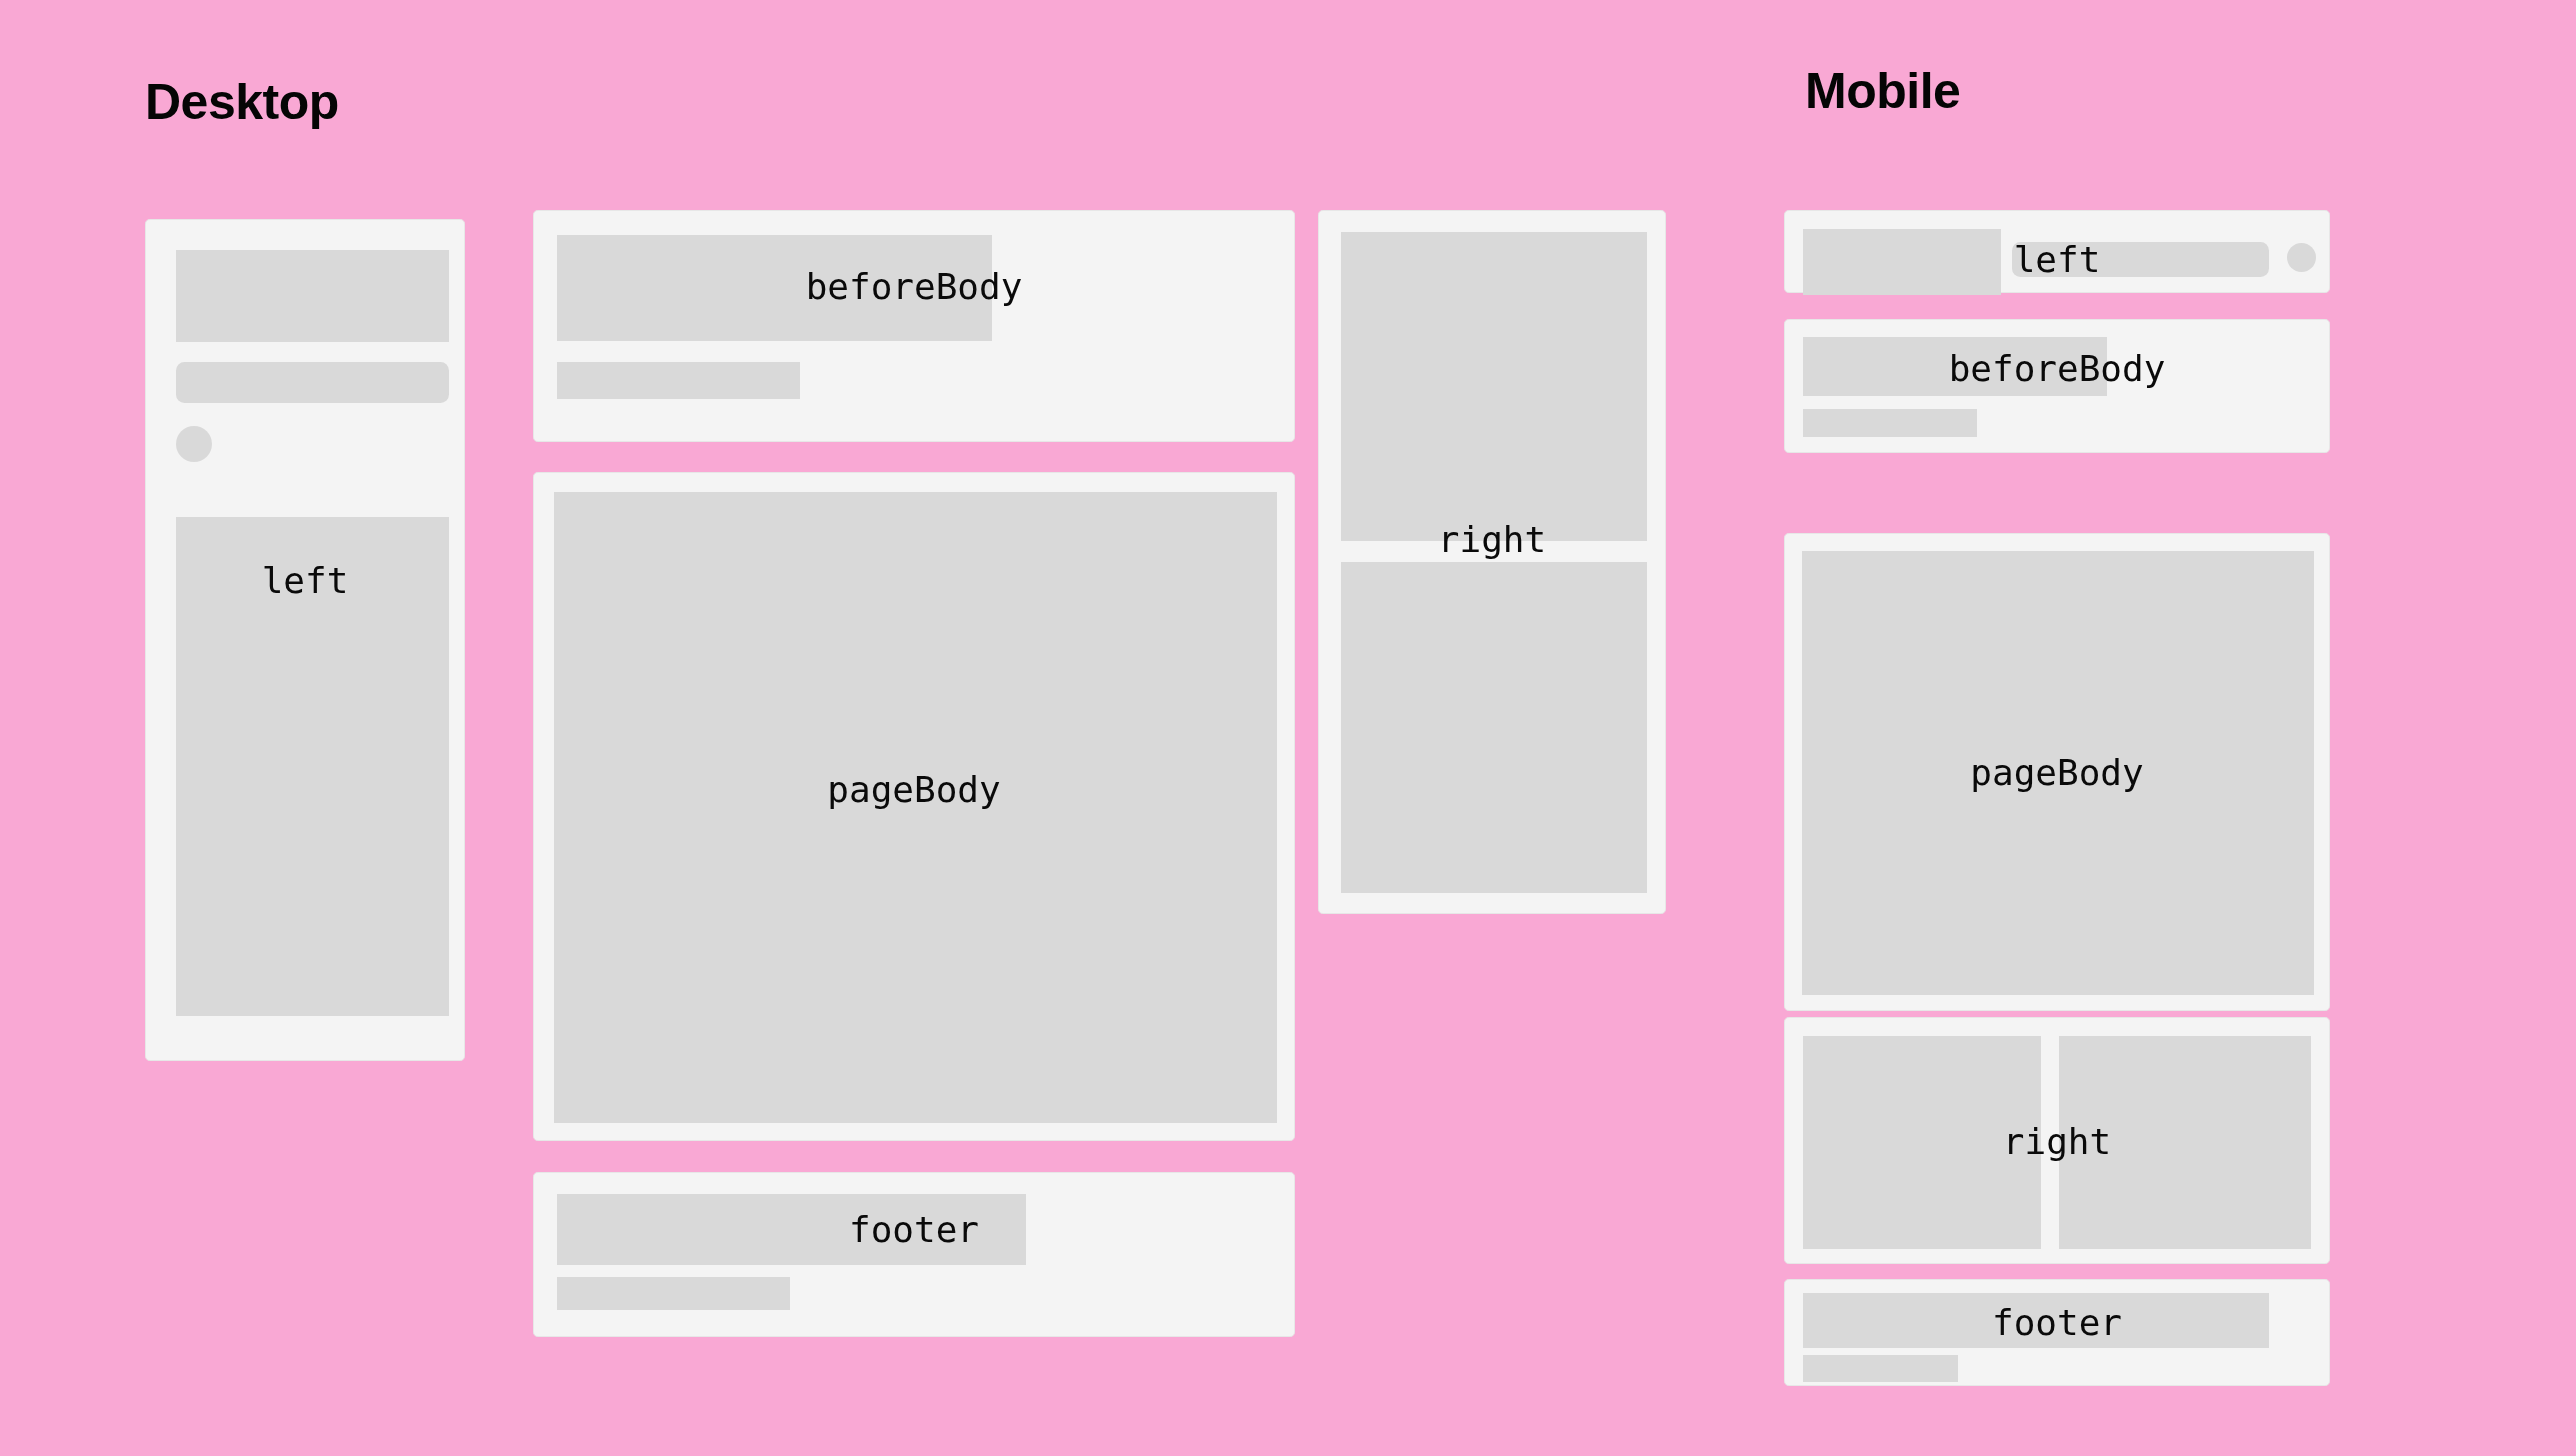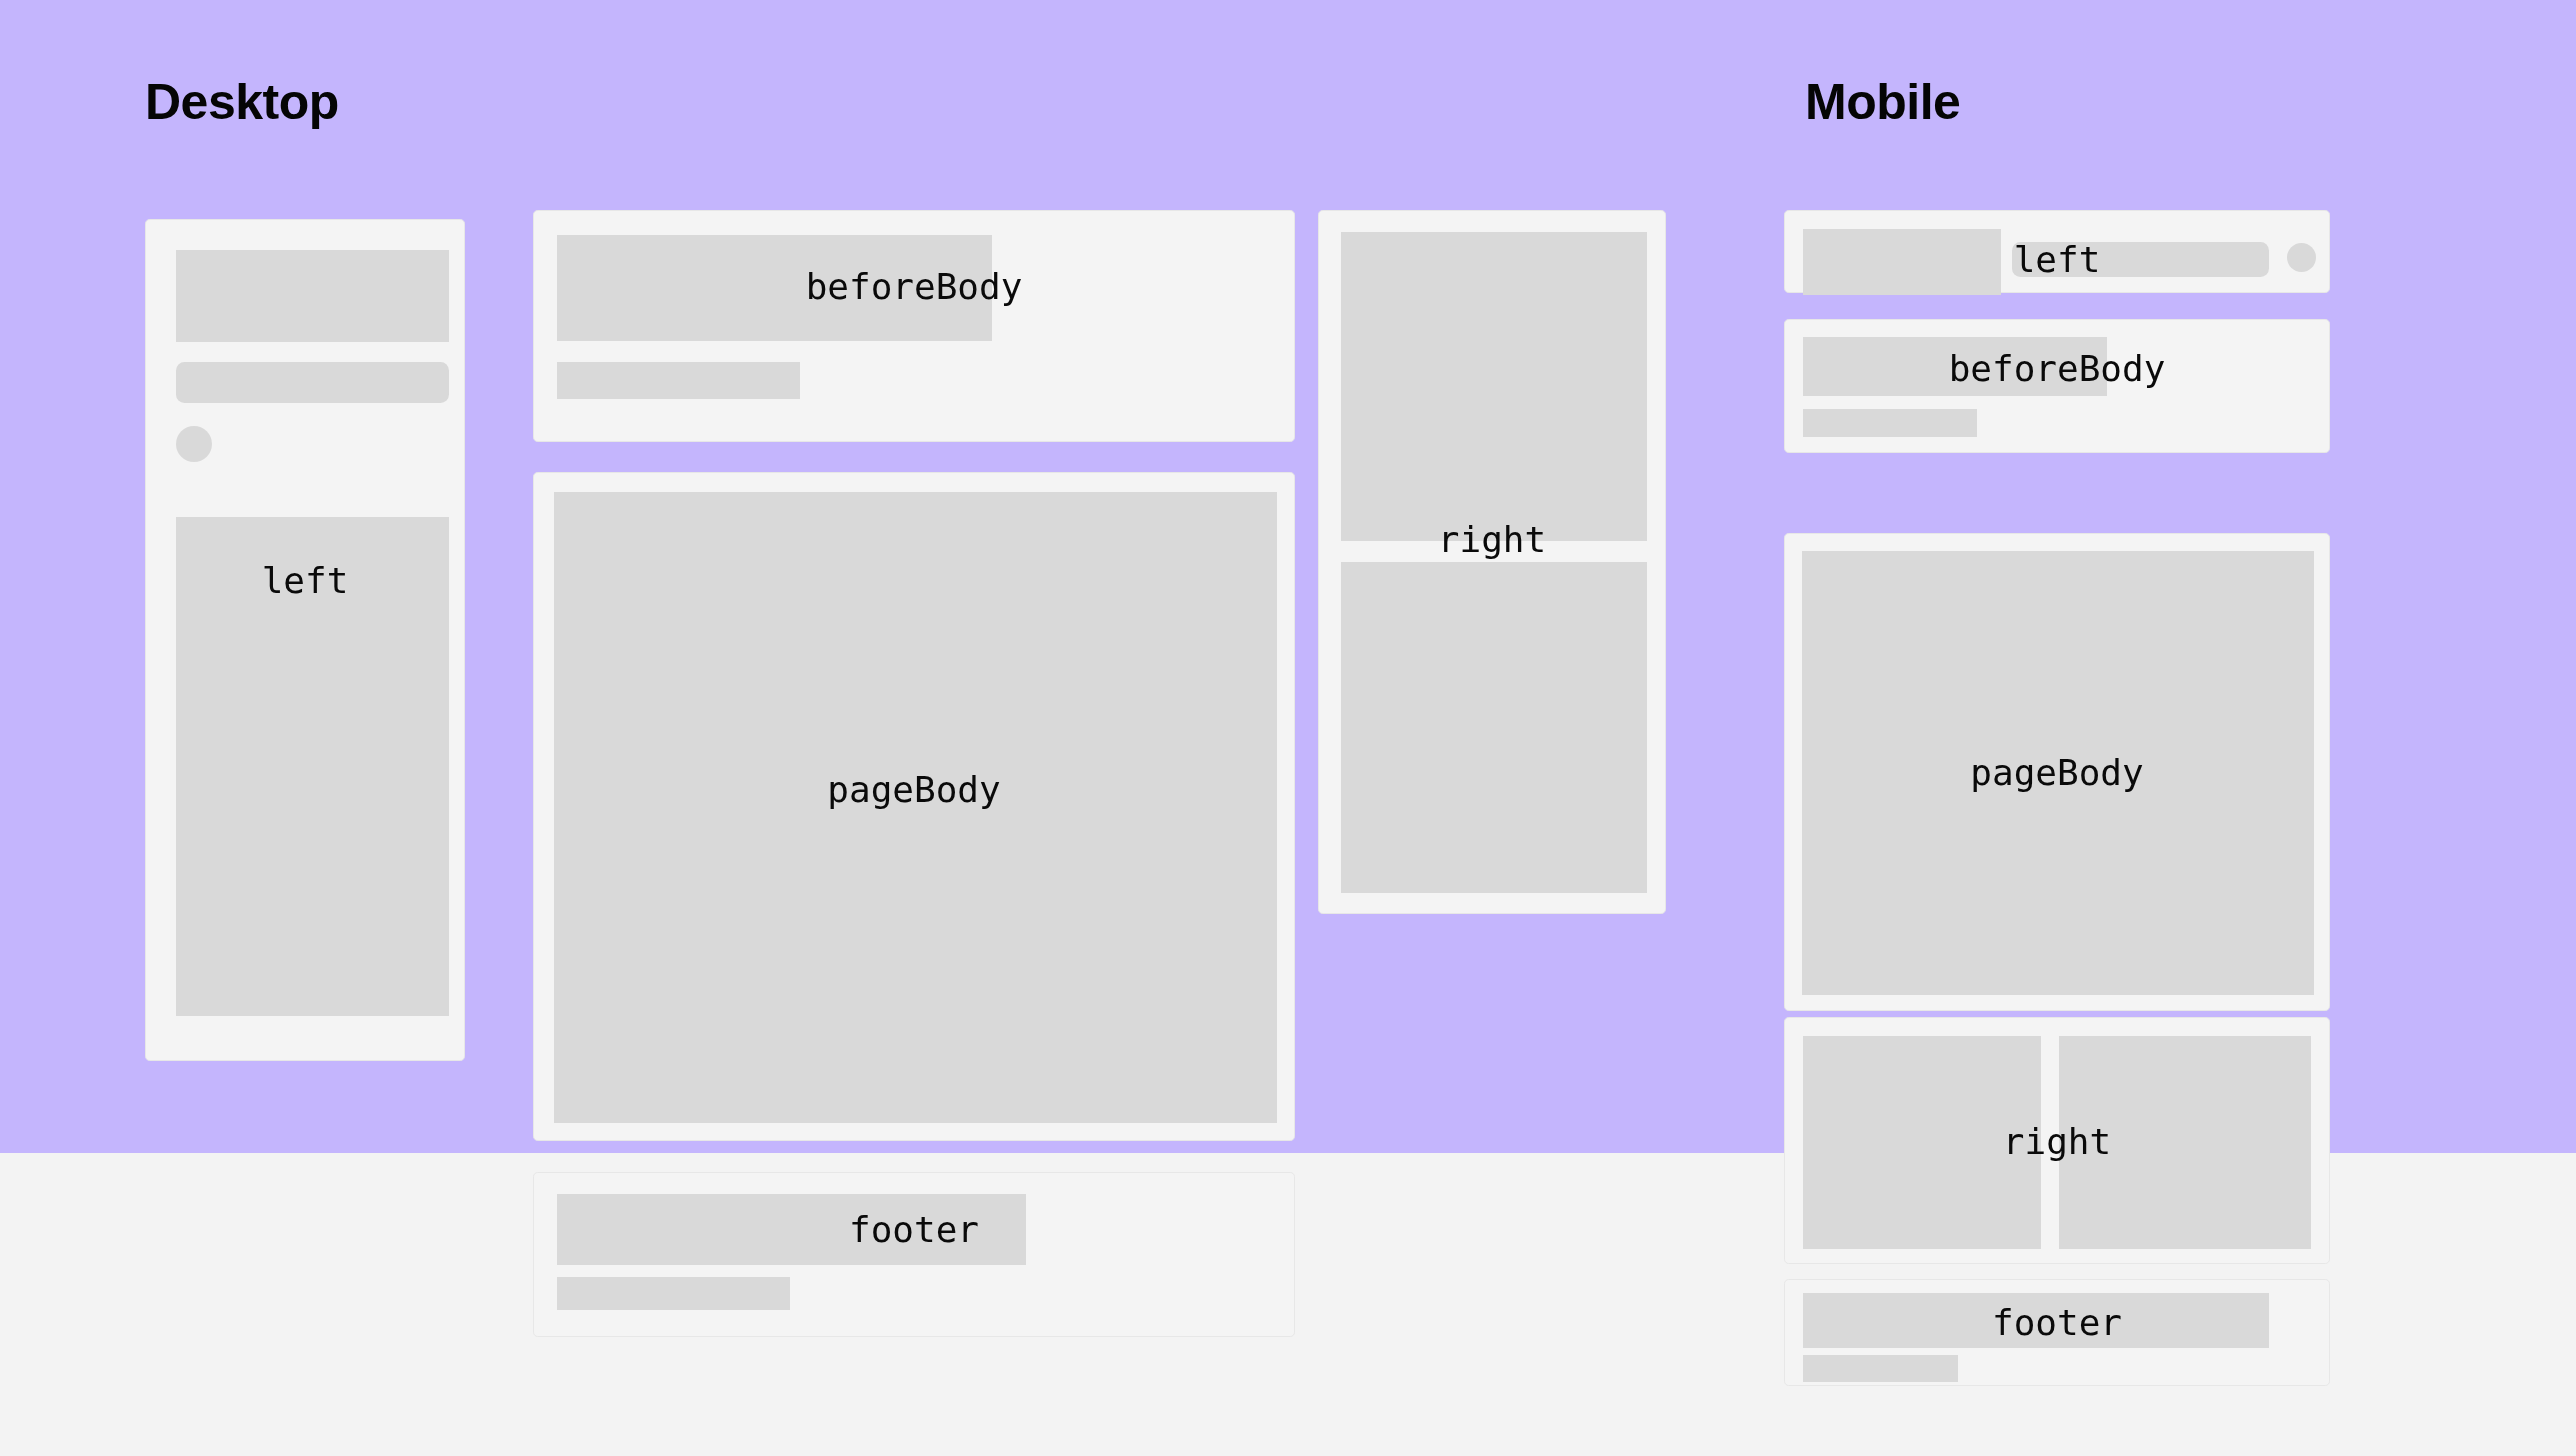--- a/index.html
+++ b/index.html
@@ -9,37 +9,37 @@
     width: 2576px;
     height: 1456px;
     background: #f3f3f3;
     font-family: "Liberation Sans", sans-serif;
     overflow: hidden;
   }
 
   .stage {
     position: relative;
     width: 2576px;
-    height: 1153px;
-    background: #c4b5fd;
+    height: 1456px;
+    background: #f9a8d4;
   }
 
   
   .section-title {
     position: absolute;
     font-family: "Liberation Sans", sans-serif;
     font-weight: bold;
     font-size: 50px;
     line-height: 1;
     letter-spacing: -0.5px;
     color: #050505;
     white-space: nowrap;
   }
   #title-desktop { left: 145px; top: 77px; }
-  #title-mobile  { left: 1805px; top: 77px; }
+  #title-mobile  { left: 1805px; top: 66px; }
 
   
   .card {
     position: absolute;
     background: #f4f4f4;
     border: 0.9px solid #e7e7e7;
     border-radius: 4.7px;
   }
 
   

